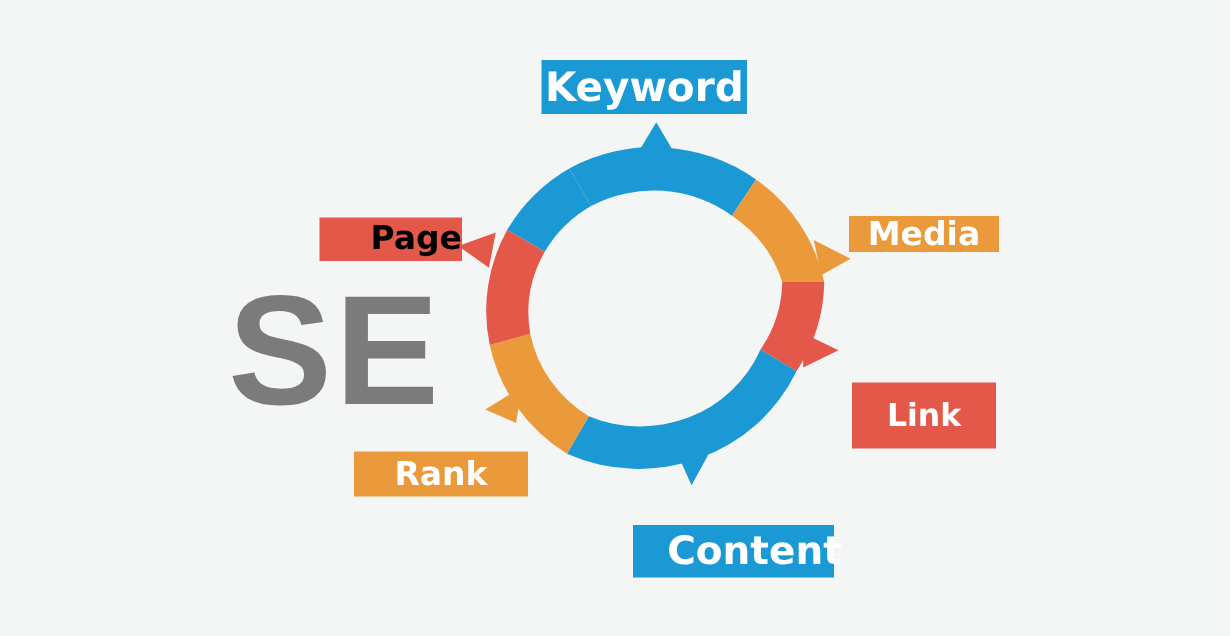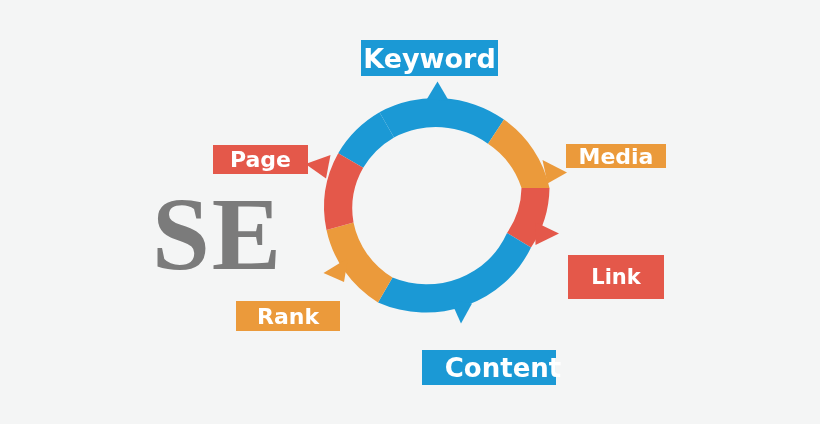--- a/index.html
+++ b/index.html
@@ -21,21 +21,21 @@
     background: #f4f5f5;
   }
 
   
   #se-wordmark {
     position: absolute;
     left: 152px;
     top: 178px;
     width: 140px;
     height: 112px;
-    font-family: Liberation Serif, serif;
+    font-family: Liberation Sans, sans-serif;
     font-weight: bold;
     font-size: 104px;
     line-height: 112px;
     letter-spacing: 2px;
     color: #7b7b7b;
     user-select: none;
     white-space: nowrap;
   }
 
   
@@ -80,21 +80,21 @@
     width: 96px;  height: 44px;
     font-size: 21px;
   }
   #chip-content {
     left: 422px;  top: 350px;
     width: 134px; height: 35px;
     font-size: 26px;
   }
   #chip-rank {
     left: 236px;  top: 301px;
-    width: 104px; height: 30px;
+    width: 116px; height: 30px;
     font-size: 22px;
     text-align: right;
   }
   #chip-page {
     left: 213px;  top: 145px;
     width: 95px;  height: 29px;
     font-size: 22px;
   }
 </style>
 </head>
@@ -179,17 +179,17 @@
   </div>
 
   <div class="chip blue" id="chip-content" style="background: rgb(27, 153, 213); color: rgb(255, 255, 255); padding-left: 28px;">
     <span>Content</span>
   </div>
 
   <div class="chip orange" id="chip-rank" style="background: rgb(235, 154, 59); color: rgb(255, 255, 255);">
     <span>Rank</span>
   </div>
 
-  <div class="chip red" id="chip-page" style="background: rgb(228, 88, 74); color: #ffffff;">
+  <div class="chip red" id="chip-page" style="background: rgb(228, 88, 74); color: #000000; justify-content: flex-end;">
     <span>Page</span>
   </div>
 
 </div>
 
 </body></html>

